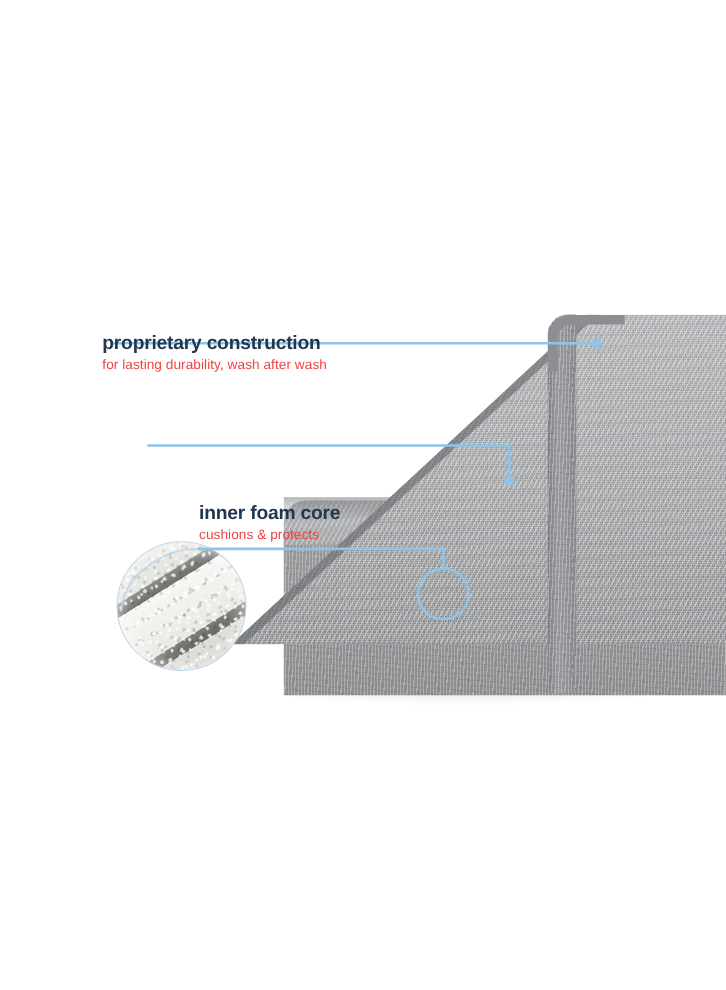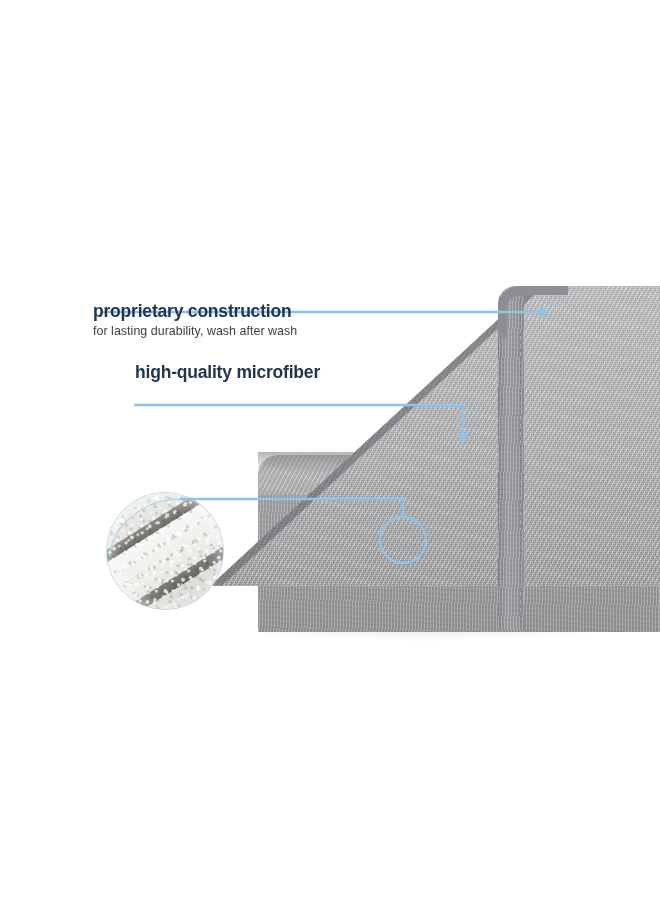--- a/index.html
+++ b/index.html
@@ -128,21 +128,21 @@
     box-shadow:inset 0 0 18px rgba(255,255,255,.75);
   }
 
   
   .callout{position:absolute;}
   .co-title{
     font-size:17.5px;font-weight:700;color:#21374f;
     letter-spacing:-.2px;line-height:1.12;white-space:nowrap;margin:0;
   }
   .co-sub{
-    font-size:12.4px;font-weight:400;color:#404040;
+    font-size:12.4px;font-weight:400;color:#ef4444;
     letter-spacing:.05px;line-height:1.2;white-space:nowrap;margin:2px 0 0 0;
   }
 
   
   #leaders{position:absolute;left:0;top:0;width:660px;height:900px;
            pointer-events:none;}
 </style>
 </head>
 <body>
 
@@ -200,17 +200,20 @@
 
     <path d="M180 499 C146 499 112 524 110 556" stroke="#bcd6e8" stroke-width="1.4" fill="none"></path>
   </svg>
 
   <div class="callout" style="left:93px;top:270px;margin-top:32px;">
     <p class="co-title">proprietary construction</p>
     <p class="co-sub">for lasting durability, wash after wash</p>
   </div>
 
   <div class="callout" style="left:135px;top:363px;">
-    <p class="co-title">high-quality microfiber</p>
-  </div>
-
+  </div>
+
+  <div class="callout" style="left:181px;top:457px;">
+    <p class="co-title">inner foam core</p>
+    <p class="co-sub">cushions &amp; protects</p>
+  </div>
 
 </div>
 
 </body></html>

